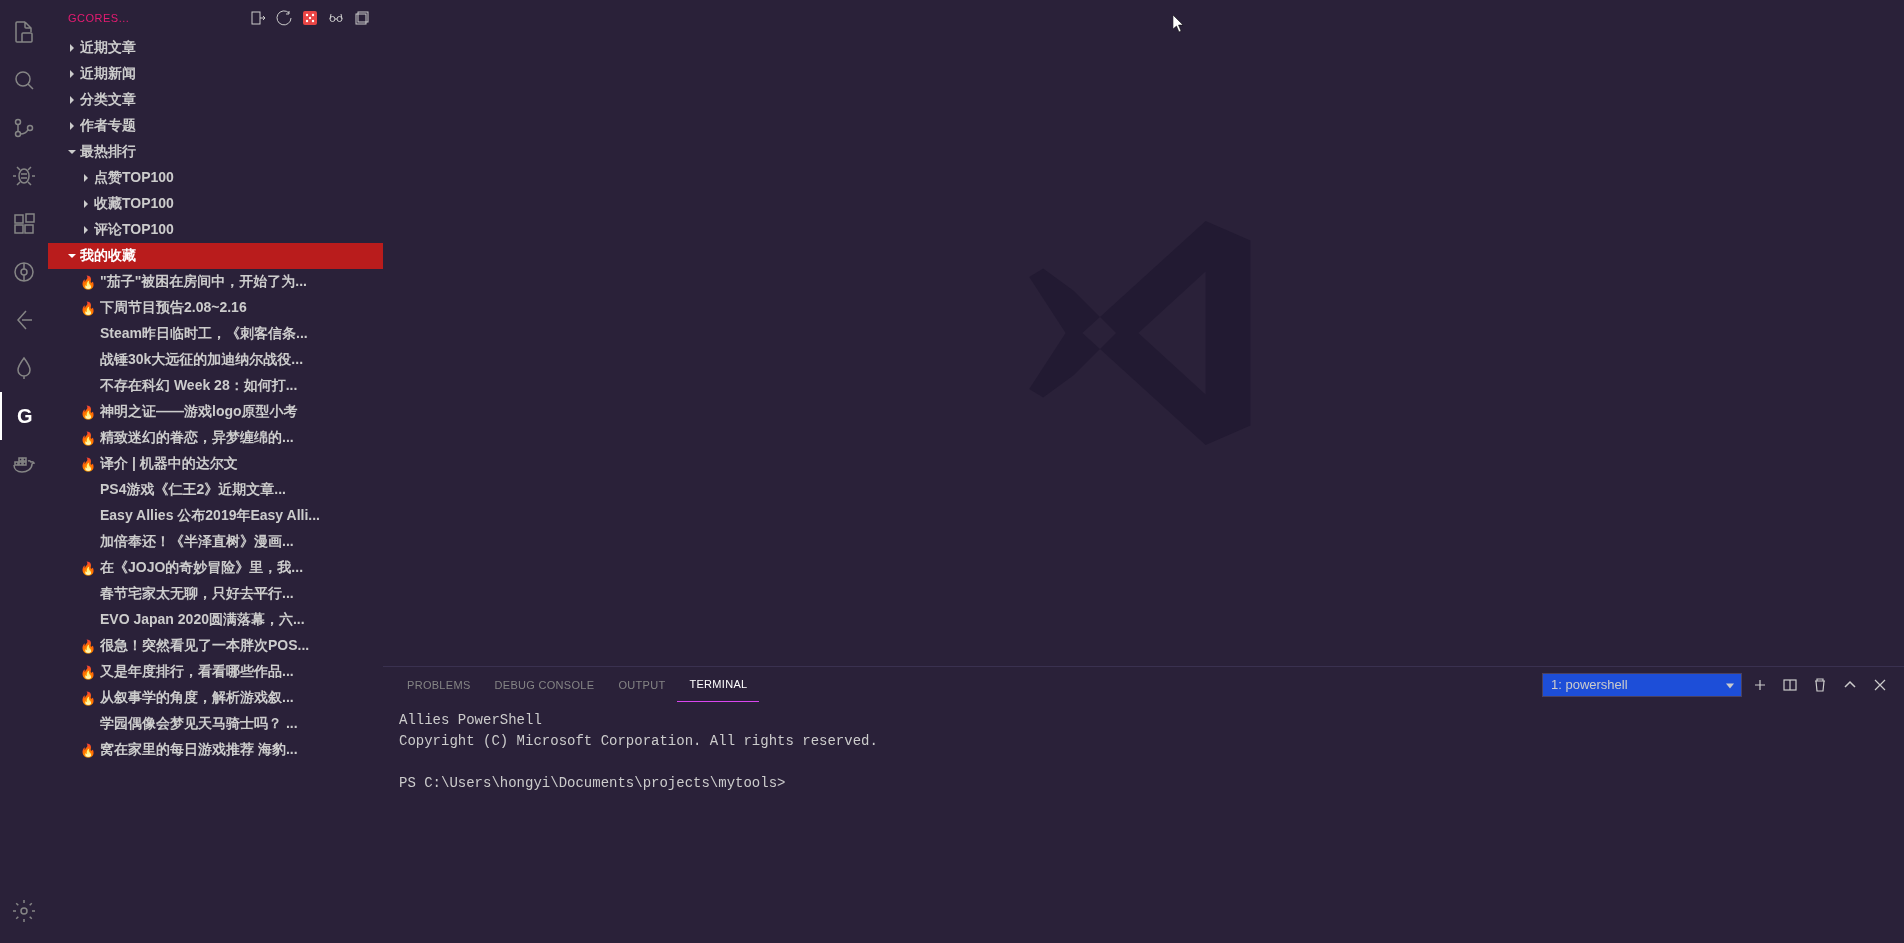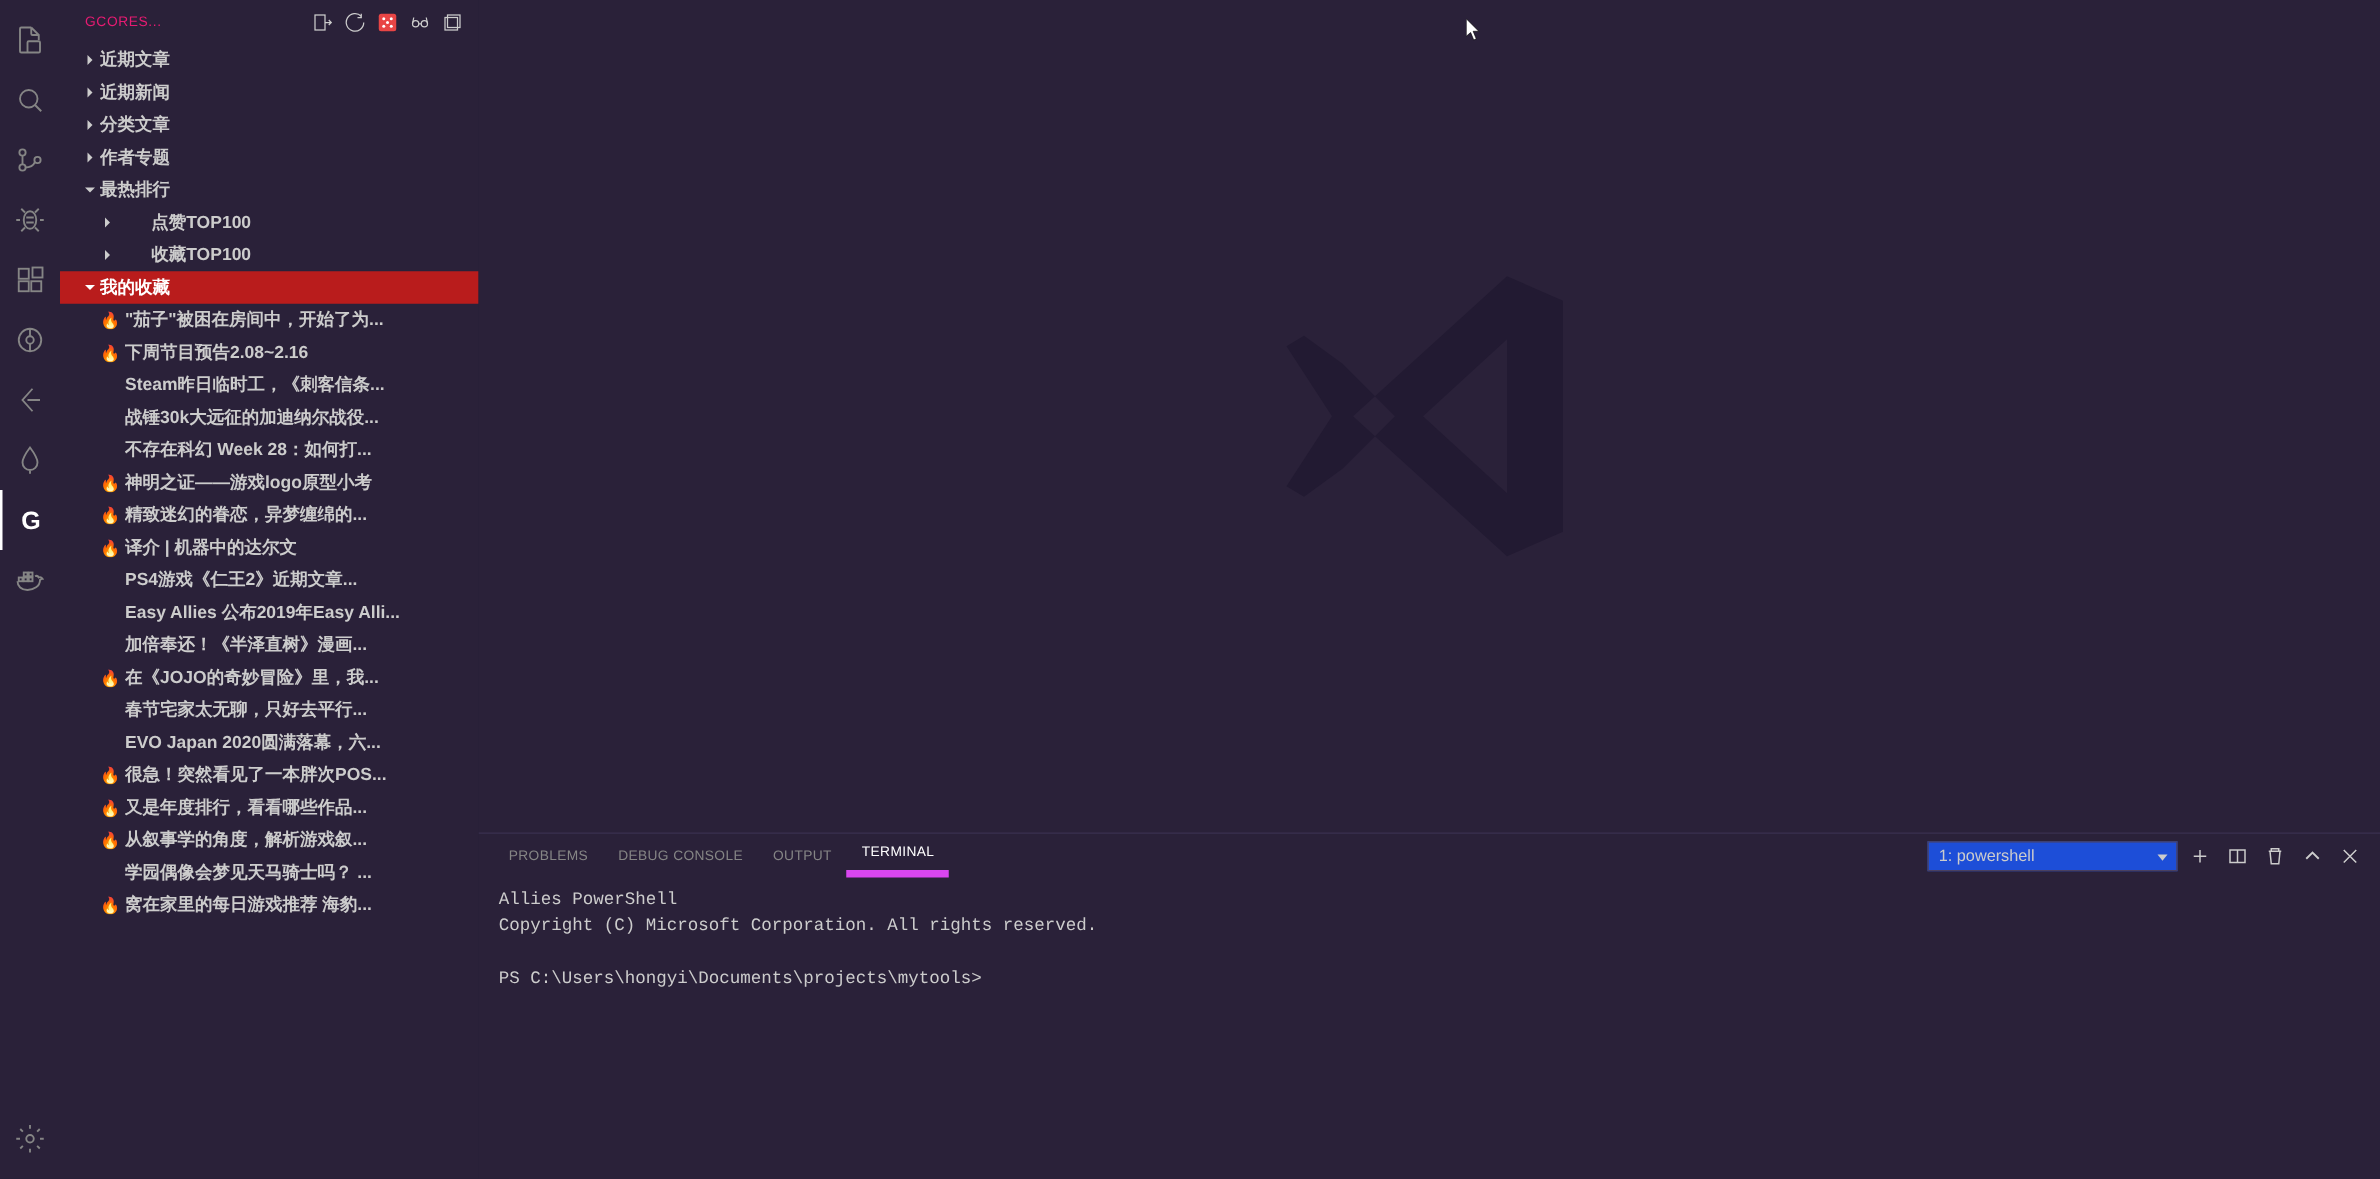--- a/index.html
+++ b/index.html
@@ -75,21 +75,21 @@
 .twisty {
   width: 16px;
   height: 16px;
   display: flex;
   align-items: center;
   justify-content: center;
   flex-shrink: 0;
 }
 .twisty svg { width: 12px; height: 12px; }
 .indent-1 { padding-left: 16px; }
-.indent-2 { padding-left: 30px; gap: 27px; }
+.indent-2 { padding-left: 30px; }
 .indent-3 { padding-left: 32px; }
 .fire-icon {
   width: 16px;
   height: 16px;
   margin-right: 4px;
   display: inline-flex;
   align-items: center;
   justify-content: center;
   font-size: 13px;
   flex-shrink: 0;
@@ -124,21 +124,21 @@
   padding: 0 12px;
   height: 35px;
   display: flex;
   align-items: center;
   font-size: 11px;
   color: #858585;
   cursor: pointer;
   text-transform: uppercase;
   letter-spacing: 0.3px;
 }
-.panel-tab.active { color: #ffffff; border-bottom: 6px solid #d946ef; }
+.panel-tab.active { color: #ffffff; border-bottom: 1px solid #d946ef; }
 .panel-actions { margin-left: auto; display: flex; align-items: center; gap: 6px; }
 .terminal-select {
   background: #1d4ed8;
   color: #cccccc;
   border: 1px solid #4a4160;
   padding: 3px 24px 3px 8px;
   font-size: 13px;
   width: 200px;
   height: 24px;
   appearance: none;
@@ -349,20 +349,28 @@
           </span>
         <span class="tree-label">点赞TOP100</span>
       </div>
       <div class="tree-item indent-2">
         <span class="twisty">
             <svg viewBox="0 0 12 12" fill="currentColor">
               <path d="M4 2l4 4-4 4z"></path>
             </svg>
           </span>
         <span class="tree-label">收藏TOP100</span>
+      </div>
+      <div class="tree-item indent-2">
+        <span class="twisty">
+            <svg viewBox="0 0 12 12" fill="currentColor">
+              <path d="M4 2l4 4-4 4z"></path>
+            </svg>
+          </span>
+        <span class="tree-label">评论TOP100</span>
       </div>
       <div class="tree-item indent-1 selected">
         <span class="twisty">
             <svg viewBox="0 0 12 12" fill="currentColor">
               <path d="M2 4l4 4 4-4z"></path>
             </svg>
           </span>
         <span class="tree-label">我的收藏</span>
       </div>
       <div id="favorites-container">

